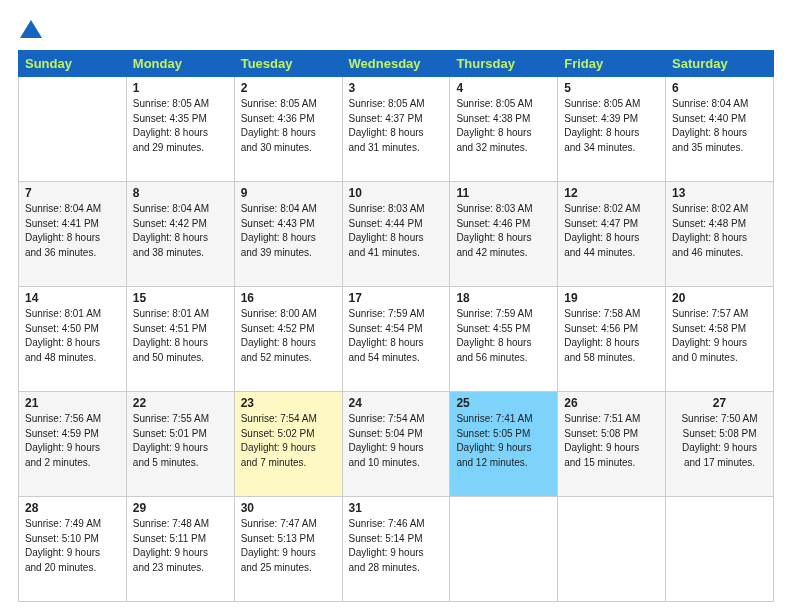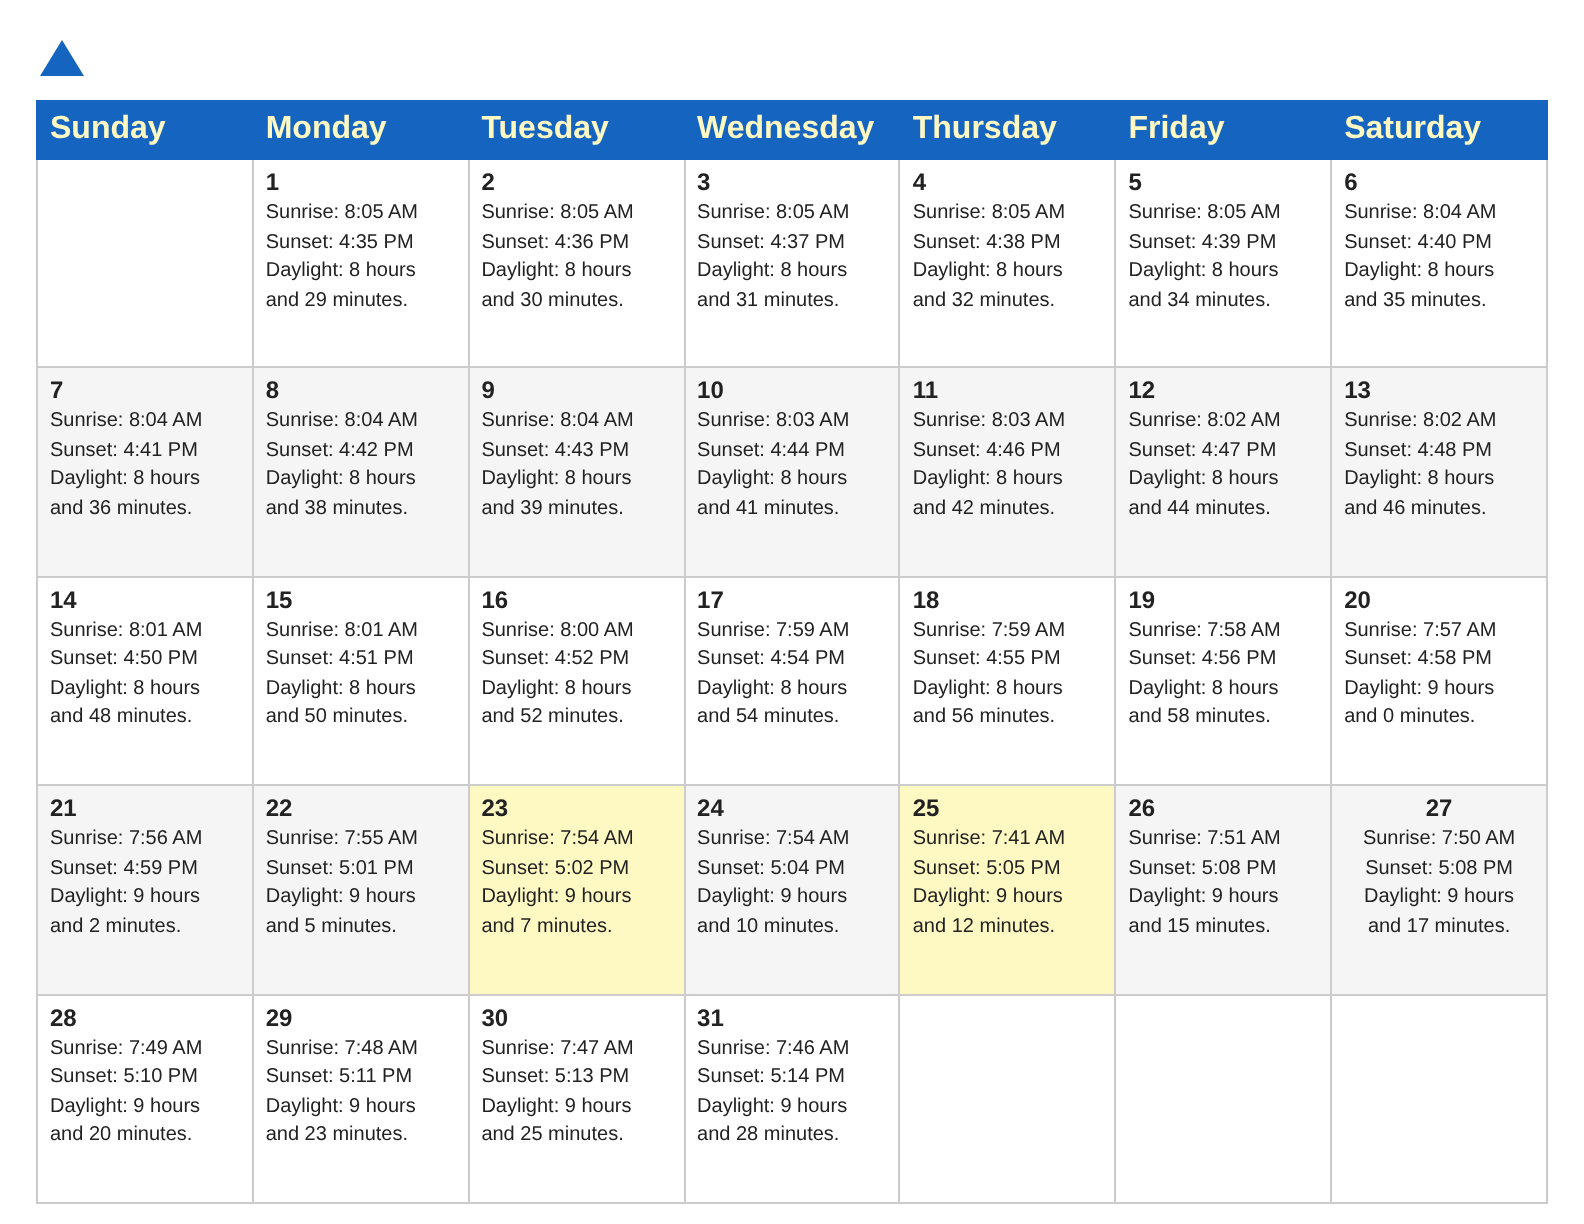--- a/index.html
+++ b/index.html
@@ -64,24 +64,24 @@
     }
     .calendar {
       flex: 1;
       border: 1px solid #ccc;
       border-collapse: collapse;
       width: 100%;
       table-layout: fixed;
     }
     .calendar th {
       background-color: #1565c0;
-      color: #fef9c3;
+      color: #bef264;
       text-align: left;
       padding: 5px 6px;
-      font-size: 16px;
+      font-size: 13px;
       font-weight: bold;
       border: 1px solid #1565c0;
     }
     .calendar td {
       vertical-align: top;
       padding: 4px 6px;
       border: 1px solid #ccc;
       font-size: 10.5px;
       color: #222;
       background: #fff;
@@ -311,21 +311,21 @@
 Daylight: 9 hours
 and 7 minutes.</div>
           </td>
           <td style="background: rgb(245, 245, 245);">
             <span class="day-num">24</span>
             <div class="day-info" style="white-space: pre-line;">Sunrise: 7:54 AM
 Sunset: 5:04 PM
 Daylight: 9 hours
 and 10 minutes.</div>
           </td>
-          <td style="background: #fef9c3;">
+          <td style="background: #7dd3fc;">
             <span class="day-num">25</span>
             <div class="day-info" style="white-space: pre-line;">Sunrise: 7:41 AM
 Sunset: 5:05 PM
 Daylight: 9 hours
 and 12 minutes.</div>
           </td>
           <td style="background: rgb(245, 245, 245);">
             <span class="day-num">26</span>
             <div class="day-info" style="white-space: pre-line;">Sunrise: 7:51 AM
 Sunset: 5:08 PM

